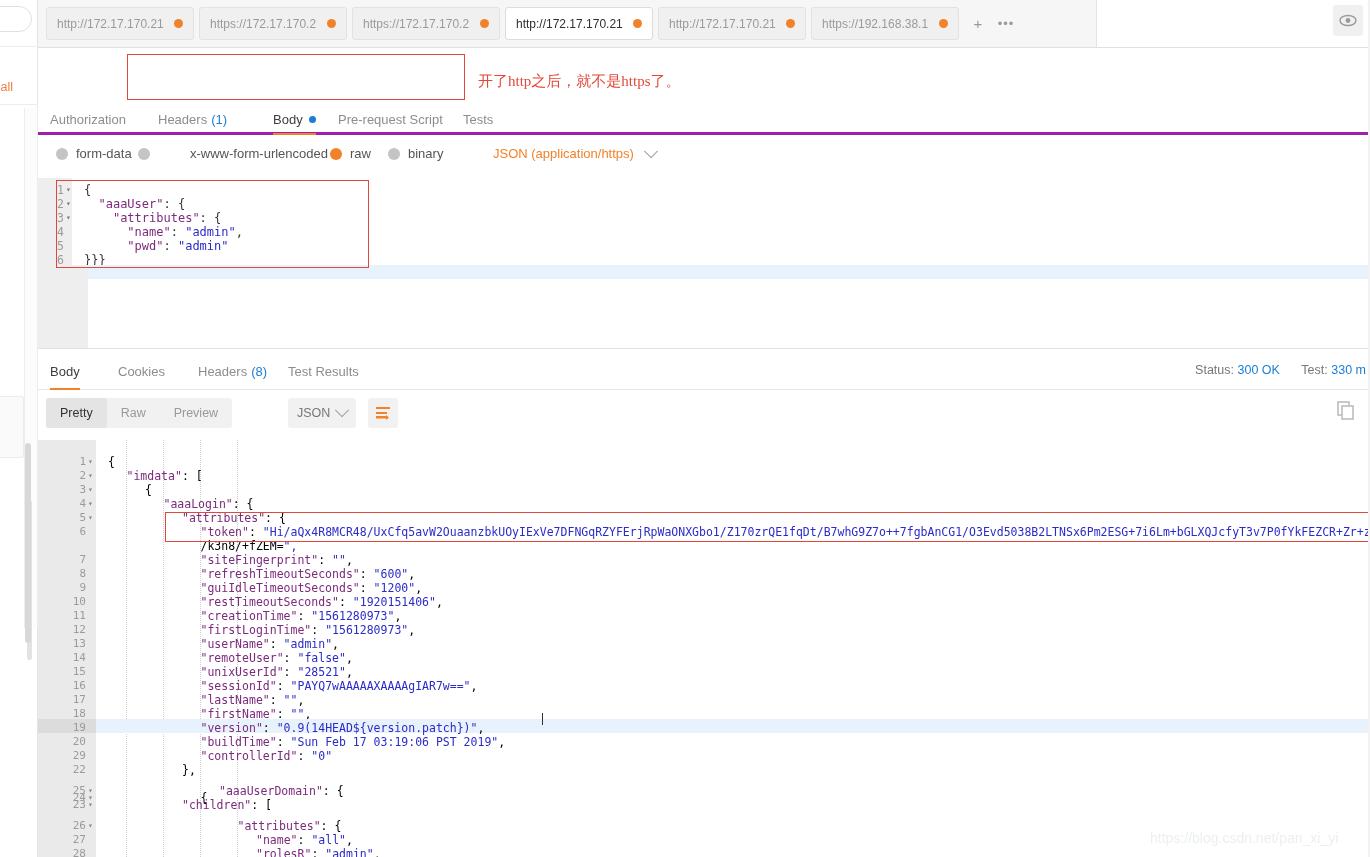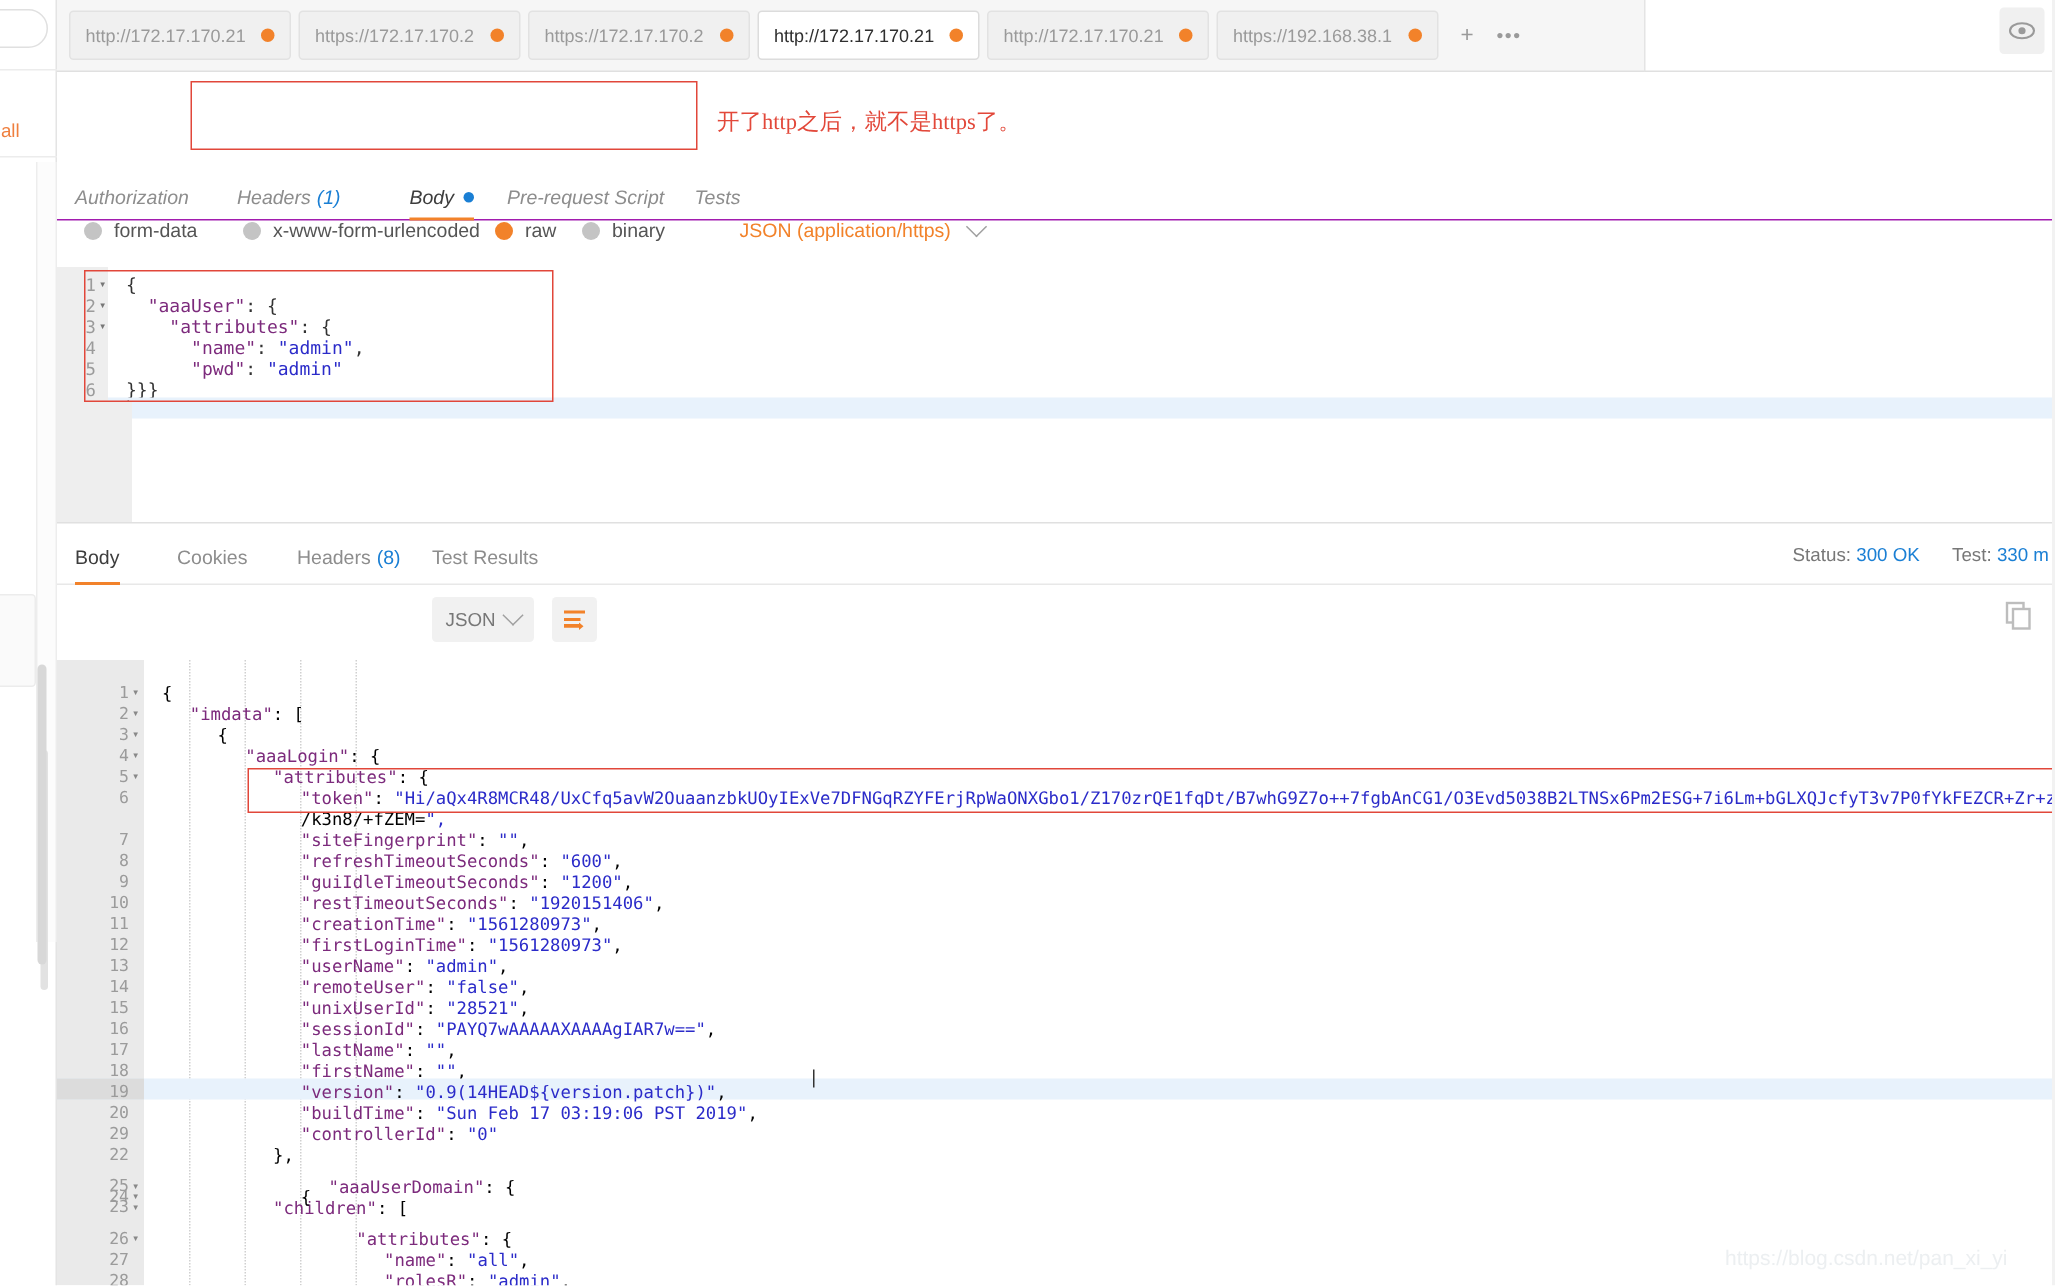--- a/index.html
+++ b/index.html
@@ -135,23 +135,22 @@
     display:flex; align-items:center; justify-content:center;
     font-size:14px; color:#555; cursor:pointer;
   }
   .red-box-url {
     position:absolute; left:127px; top:54px; width:338px; height:46px;
     border:1.4px solid #e1473a; pointer-events:none;
   }
 
   
   .req-tabs {
-    position:absolute; left:38px; top:116px; width:1332px; height:31px;
-    border-bottom:1px solid #a21caf;
-    font-style:italic;
+    position:absolute; left:38px; top:104px; width:1332px; height:31px;
+    border-bottom:3px solid #a21caf;
   }
   .rt {
     position:absolute; top:0; height:31px; font-size:13px; color:#8d8d8d;
     display:flex; align-items:center; cursor:pointer; white-space:nowrap;
   }
   .rt.active { color:#3d3d3d; }
   .rt.active::after {
     content:""; position:absolute; left:0; right:0; bottom:0; height:2.5px; background:#f2822a;
   }
   .rt .count { color:#1a7fd4; margin-left:4px; }
@@ -358,21 +357,21 @@
 
   <div class="bodytype" id="bodytype-host">
     <div class="json-type">
       <span class="json-type-label">JSON (application/https)</span>
       <span class="chev"></span>
     </div>
   <div class="radio-item" style="left: 18px;">
         <span class="radio"></span>
         <span class="radio-label">form-data</span>
       </div>
-      <div class="radio-item" style="left: 124px;">
+      <div class="radio-item" style="left: 100px; gap: 32px;">
         <span class="radio"></span>
         <span class="radio-label">x-www-form-urlencoded</span>
       </div>
       <div class="radio-item" style="left: 292px;">
         <span class="radio on"></span>
         <span class="radio-label">raw</span>
       </div>
       <div class="radio-item" style="left: 350px;">
         <span class="radio"></span>
         <span class="radio-label">binary</span>
@@ -437,20 +436,25 @@
       <div class="rt" style="left: 160px; height: 38px;">
         <span>Headers</span>
         <span class="count">(8)</span>
       </div>
       <div class="rt" style="left: 250px; height: 38px;">
         <span>Test Results</span>
       </div>
     </div>
 
   <div class="resp-toolbar">
+    <div class="seg" id="viewmode-host">
+        <div class="seg-btn active">Pretty</div>
+        <div class="seg-btn">Raw</div>
+        <div class="seg-btn">Preview</div>
+      </div>
     <div class="fmt-select">
       <span class="fmt-label">JSON</span>
       <span class="chev"></span>
     </div>
     <div class="wrap-btn">
       <svg width="16" height="14" viewBox="0 0 16 14">
         <rect x="1" y="1" width="14" height="2" fill="#f2822a"></rect>
         <rect x="1" y="6" width="11" height="2" fill="#f2822a"></rect>
         <path d="M1 11 H12 a2 2 0 0 1 0 0" stroke="#f2822a" stroke-width="2" fill="none"></path>
         <rect x="1" y="10.5" width="10" height="2" fill="#f2822a"></rect>

